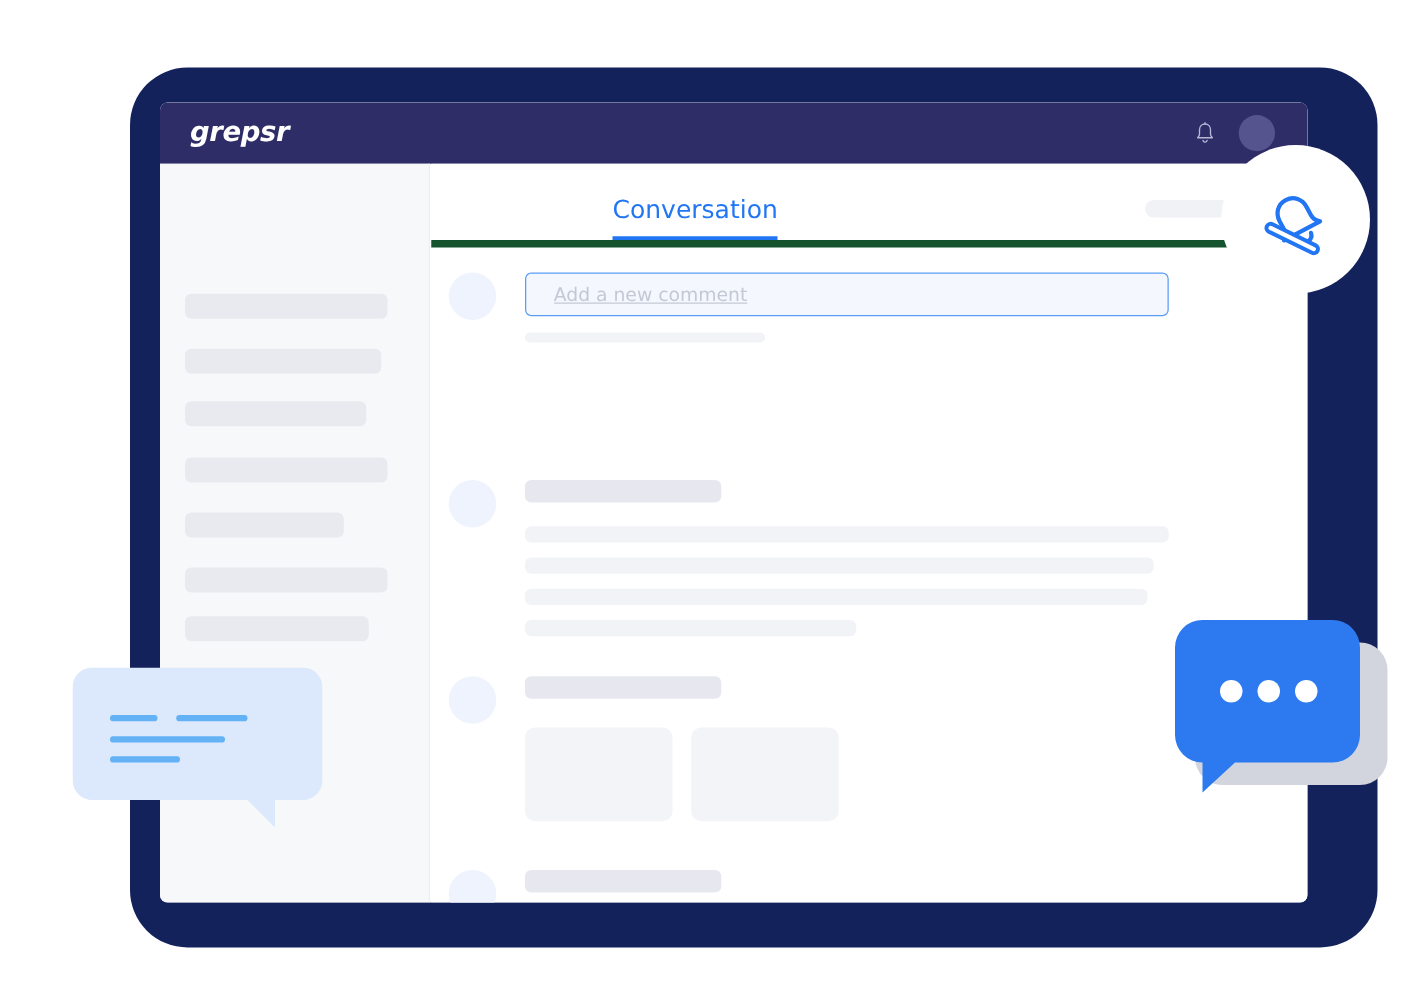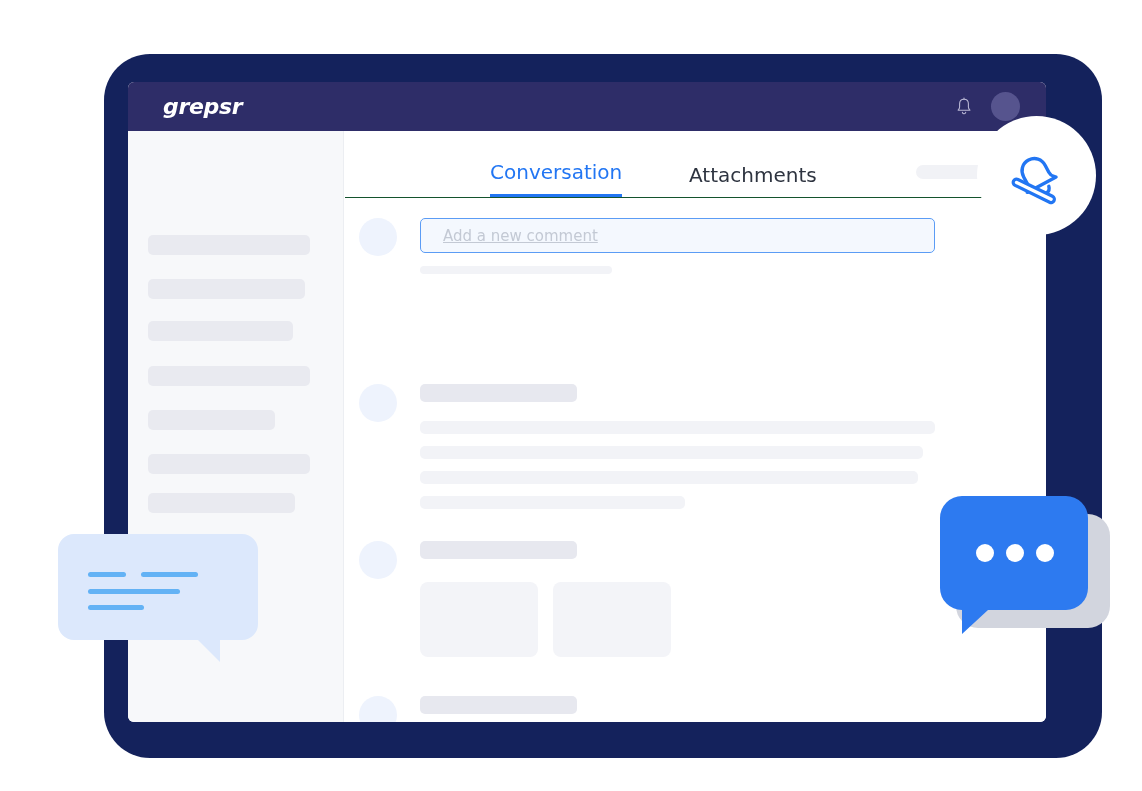--- a/index.html
+++ b/index.html
@@ -51,21 +51,21 @@
   .appbar {
     position: absolute;
     left: 0; top: 0;
     width: 918px;
     height: 49px;
     background: #2e2d68;
     display: flex;
     align-items: center;
   }
   .brand {
-    margin-left: 35px;
+    margin-left: 24px;
     color: #ffffff;
     font-size: 22px;
     font-weight: bold;
     font-style: italic;
     letter-spacing: -0.3px;
     font-family: "DejaVu Sans", sans-serif;
   }
   .appbar-right {
     margin-left: auto;
     display: flex;
@@ -107,21 +107,21 @@
     width: 701px;
     height: 591px;
     background: #ffffff;
   }
 
   .tabbar {
     position: absolute;
     left: 0; top: 0;
     width: 701px;
     height: 67px;
-    border-bottom: 1px solid #14532d;
+    border-bottom: 6px solid #14532d;
     box-sizing: border-box;
   }
   .tab {
     position: absolute;
     bottom: 0;
     font-size: 20px;
     padding-bottom: 10px;
     white-space: nowrap;
     font-family: "DejaVu Sans", sans-serif;
   }
@@ -257,21 +257,20 @@
       <div class="sb-bar" style="top:235px;width:162px"></div>
       <div class="sb-bar" style="top:279px;width:127px"></div>
       <div class="sb-bar" style="top:323px;width:162px"></div>
       <div class="sb-bar" style="top:362px;width:147px"></div>
     </div>
 
     <div class="main">
 
       <div class="tabbar">
         <div class="tab tab-conversation">Conversation</div>
-        <div class="tab tab-attachments">Attachments</div>
         <div class="tab-skeleton"></div>
       </div>
 
       <div class="feed">
 
         <div class="msg" style="top:20px;">
           <div class="msg-avatar"></div>
           <div class="msg-body">
             <input class="comment-input" type="text" placeholder="Add a new comment" style="">
             <div class="sk-line" style="width:192px;height:8px;margin-top:13px;"></div>

